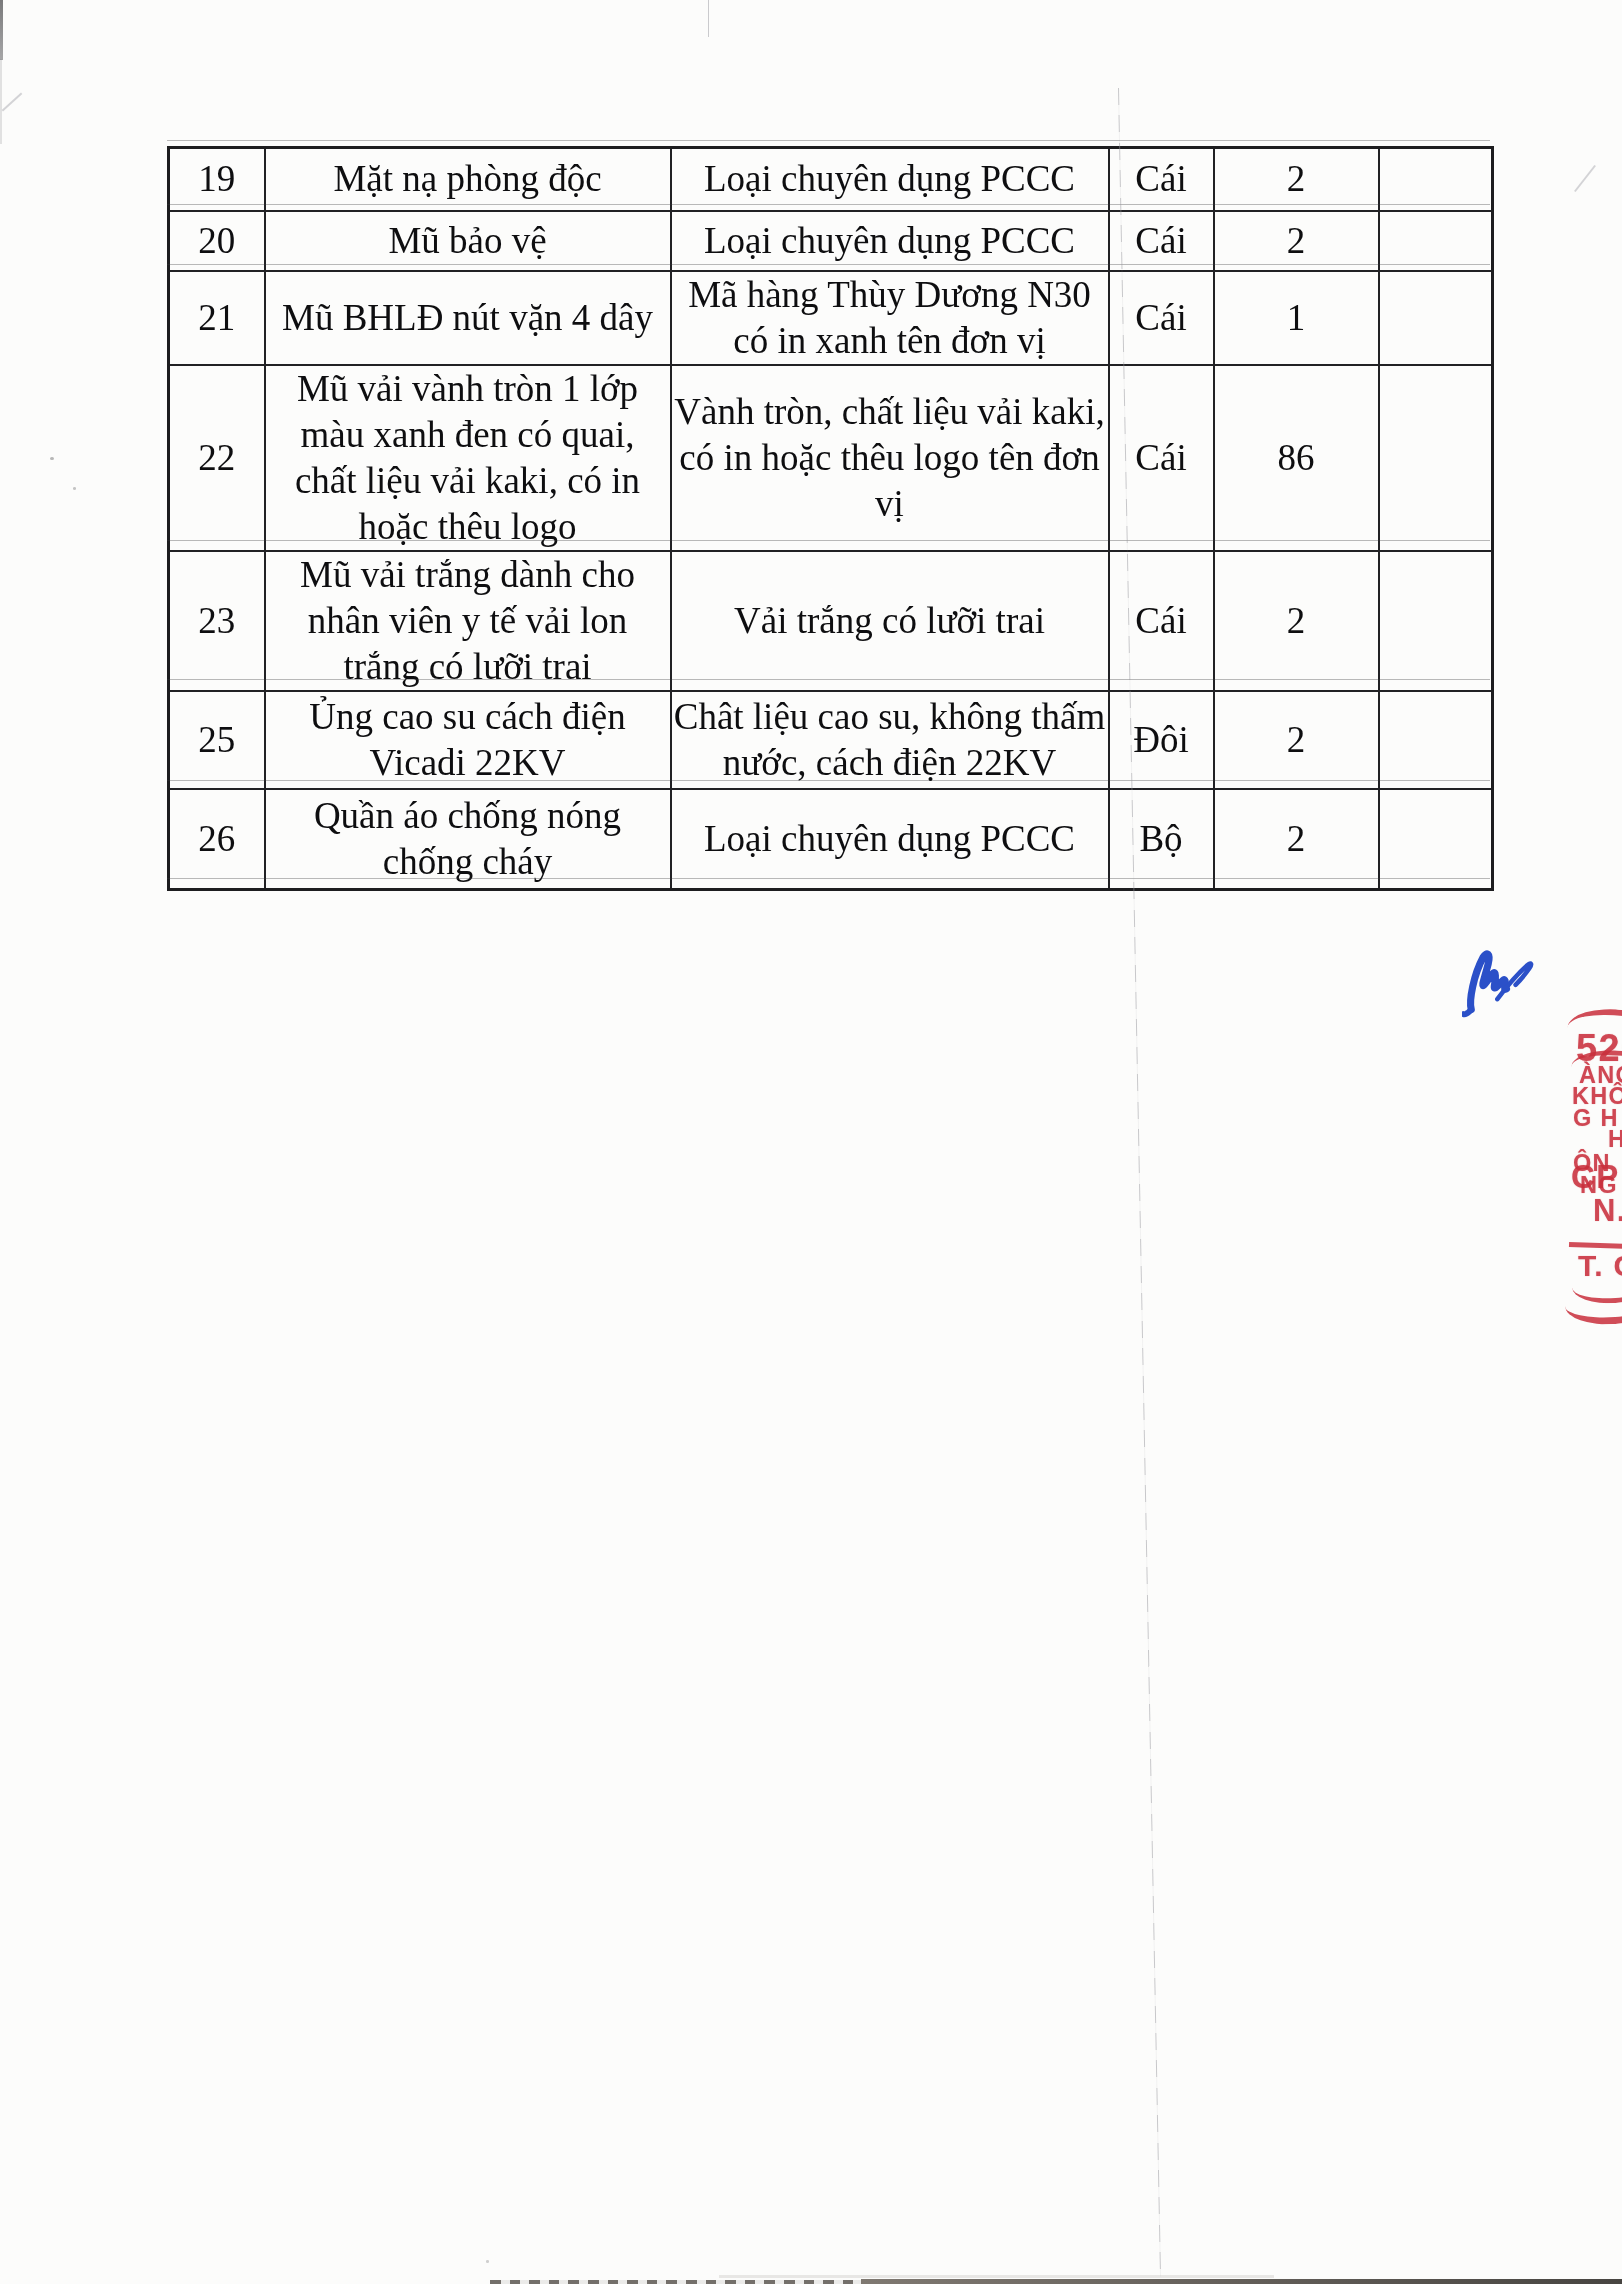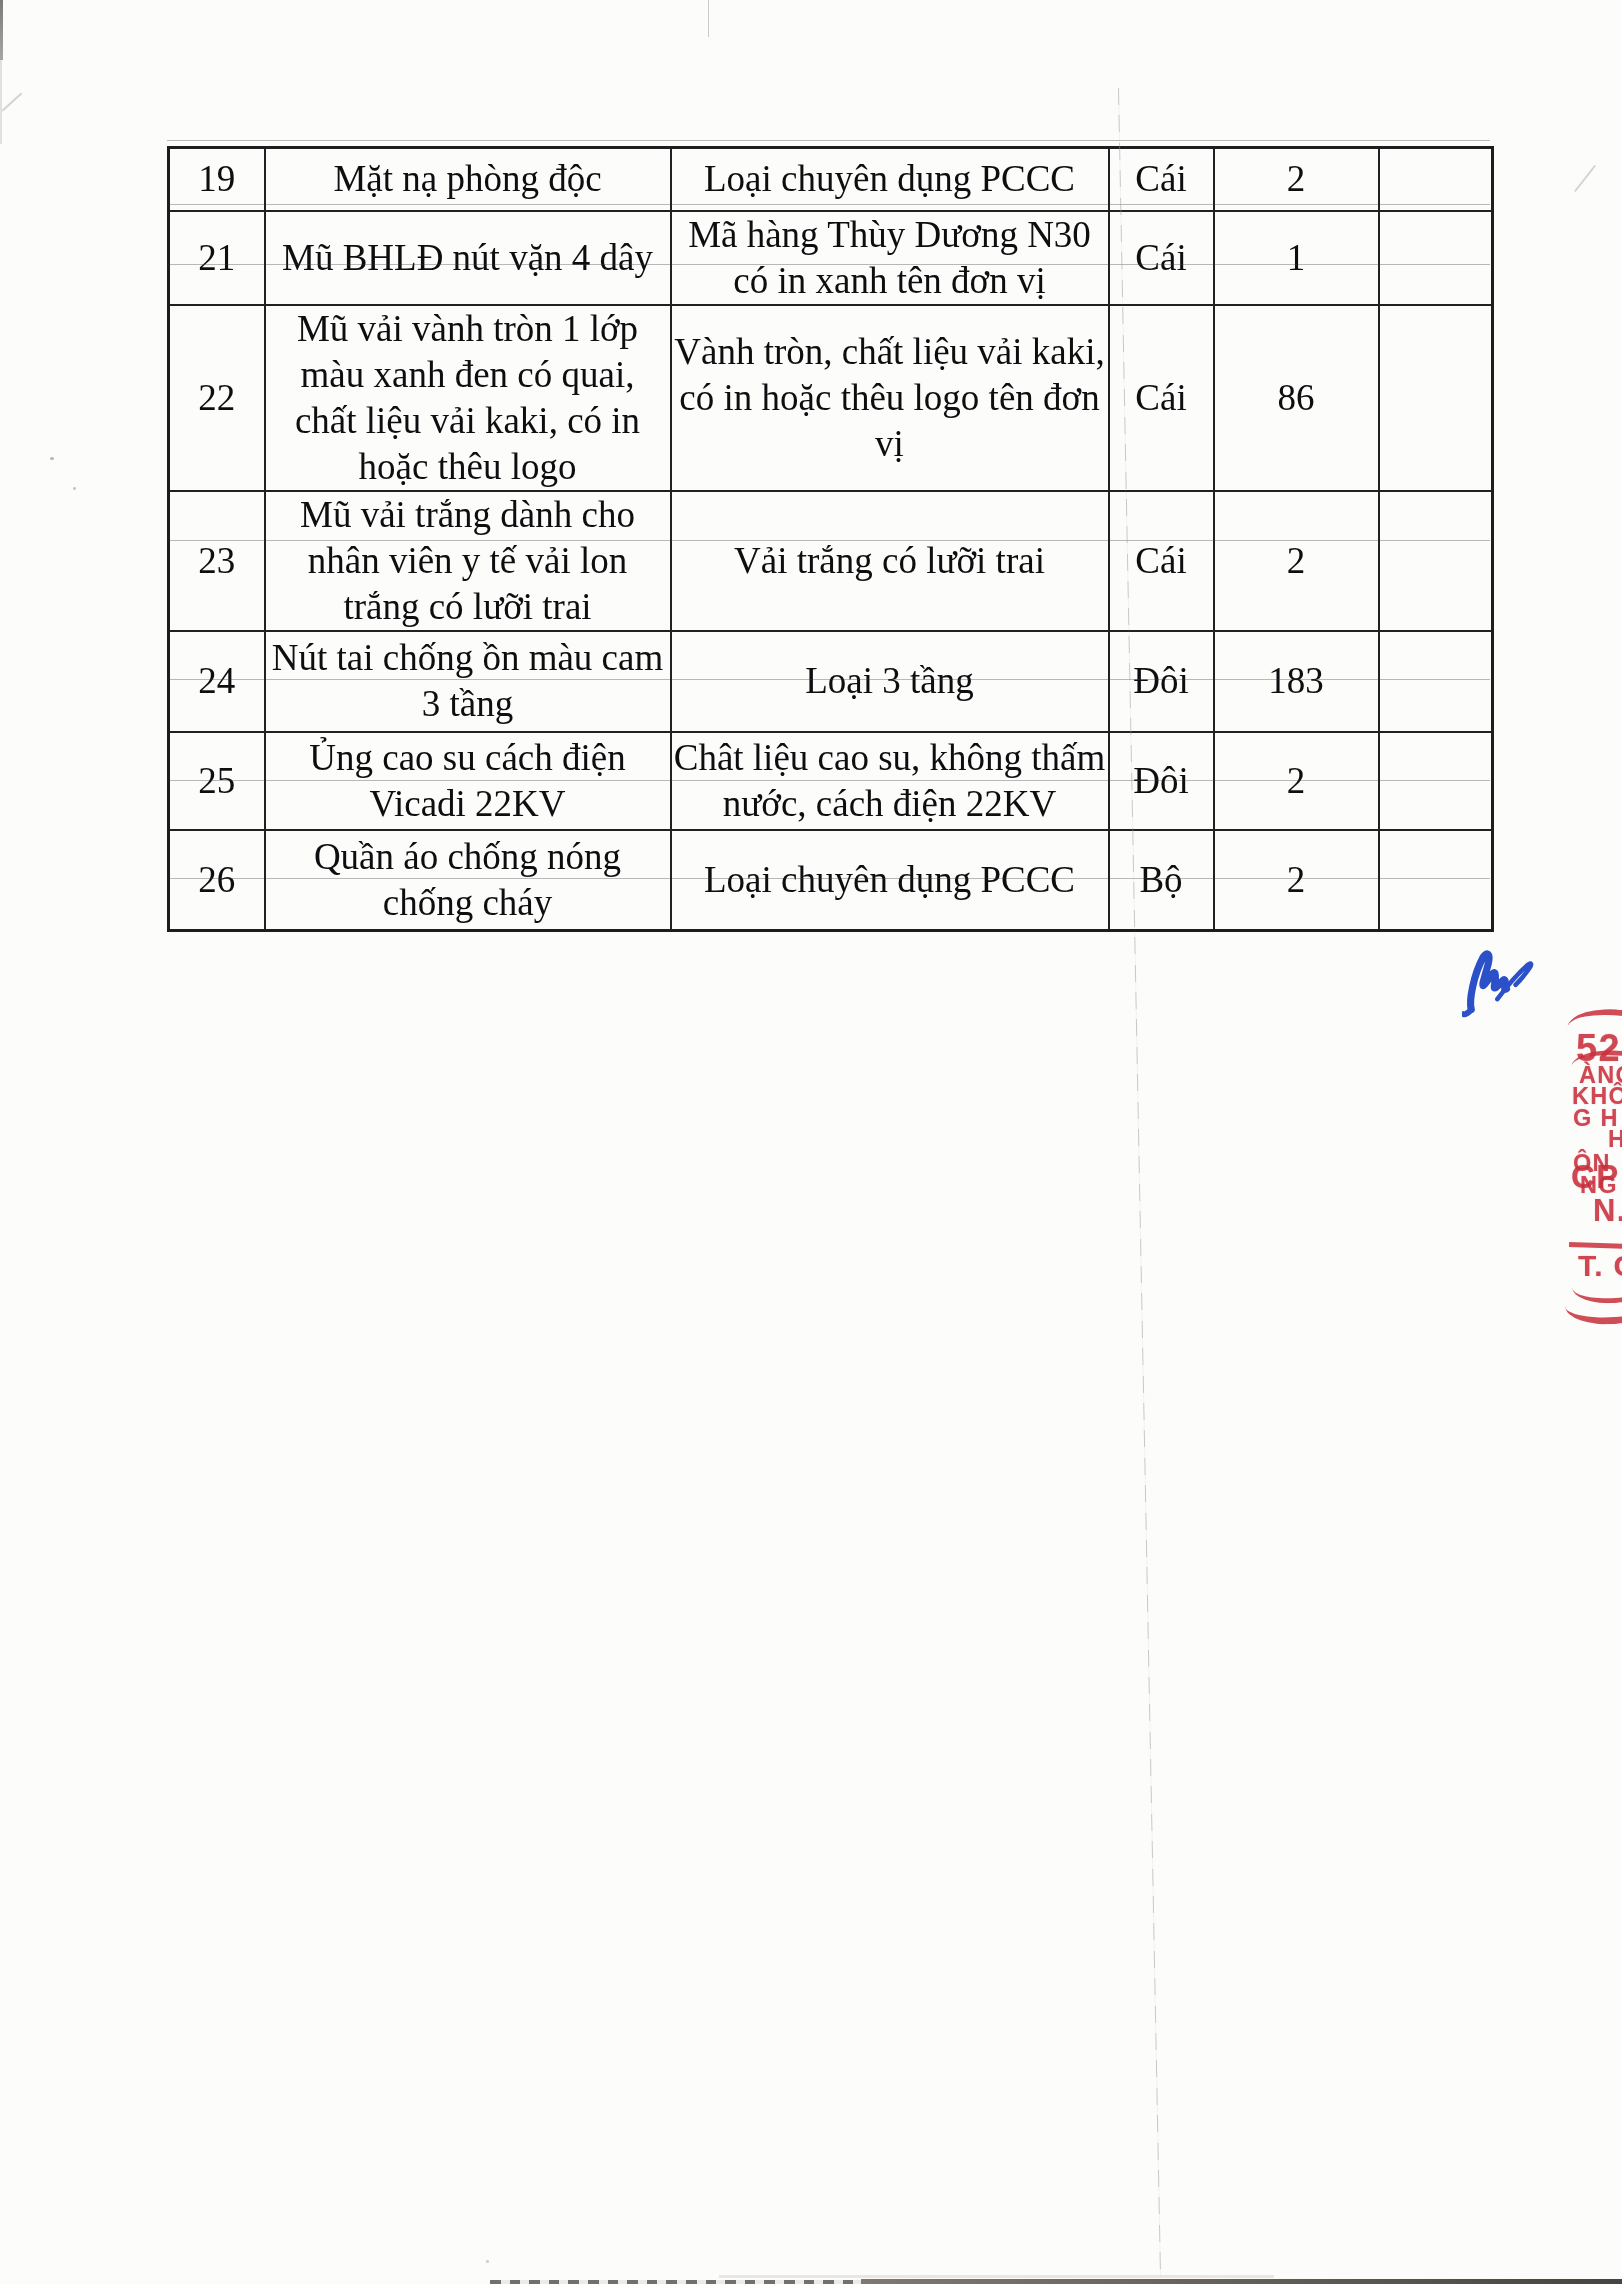--- a/index.html
+++ b/index.html
@@ -88,20 +88,28 @@
     </colgroup>
     <tbody id="table-body">
         <tr style="height: 63px;">
           <td class="c-stt">19</td>
           <td class="c-name">Mặt nạ phòng độc</td>
           <td class="c-spec">Loại chuyên dụng PCCC</td>
           <td class="c-unit">Cái</td>
           <td class="c-qty">2</td>
           <td class="c-note"></td>
         </tr>
+        <tr style="height: 60px;">
+          <td class="c-stt">20</td>
+          <td class="c-name">Mũ bảo vệ</td>
+          <td class="c-spec">Loại chuyên dụng PCCC</td>
+          <td class="c-unit">Cái</td>
+          <td class="c-qty">2</td>
+          <td class="c-note"></td>
+        </tr>
         <tr style="height: 94px; margin-left: 24px;">
           <td class="c-stt">21</td>
           <td class="c-name">Mũ BHLĐ nút vặn 4 dây</td>
           <td class="c-spec">Mã hàng Thùy Dương N30 có in xanh tên đơn vị</td>
           <td class="c-unit">Cái</td>
           <td class="c-qty">1</td>
           <td class="c-note"></td>
         </tr>
         <tr style="height: 182px;">
           <td class="c-stt">22</td>
@@ -110,28 +118,20 @@
           <td class="c-unit">Cái</td>
           <td class="c-qty">86</td>
           <td class="c-note"></td>
         </tr>
         <tr style="height: 139px;">
           <td class="c-stt">23</td>
           <td class="c-name">Mũ vải trắng dành cho nhân viên y tế vải lon trắng có lưỡi trai</td>
           <td class="c-spec">Vải trắng có lưỡi trai</td>
           <td class="c-unit">Cái</td>
           <td class="c-qty">2</td>
-          <td class="c-note"></td>
-        </tr>
-        <tr style="height: 101px;">
-          <td class="c-stt">24</td>
-          <td class="c-name">Nút tai chống ồn màu cam 3 tầng</td>
-          <td class="c-spec">Loại 3 tầng</td>
-          <td class="c-unit">Đôi</td>
-          <td class="c-qty">183</td>
           <td class="c-note"></td>
         </tr>
         <tr style="height: 98px;">
           <td class="c-stt">25</td>
           <td class="c-name">Ủng cao su cách điện Vicadi 22KV</td>
           <td class="c-spec">Chât liệu cao su, không thấm nước, cách điện 22KV</td>
           <td class="c-unit">Đôi</td>
           <td class="c-qty">2</td>
           <td class="c-note"></td>
         </tr>

